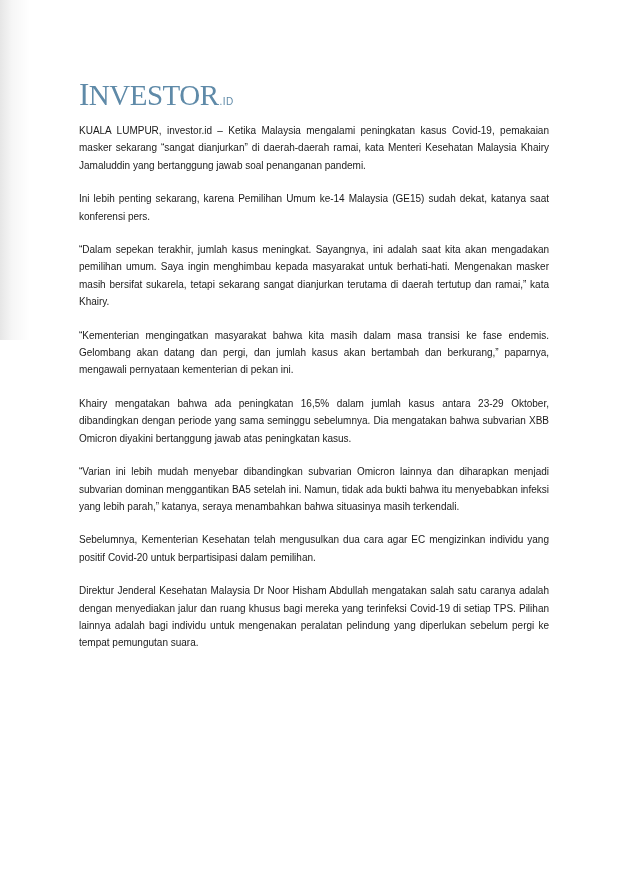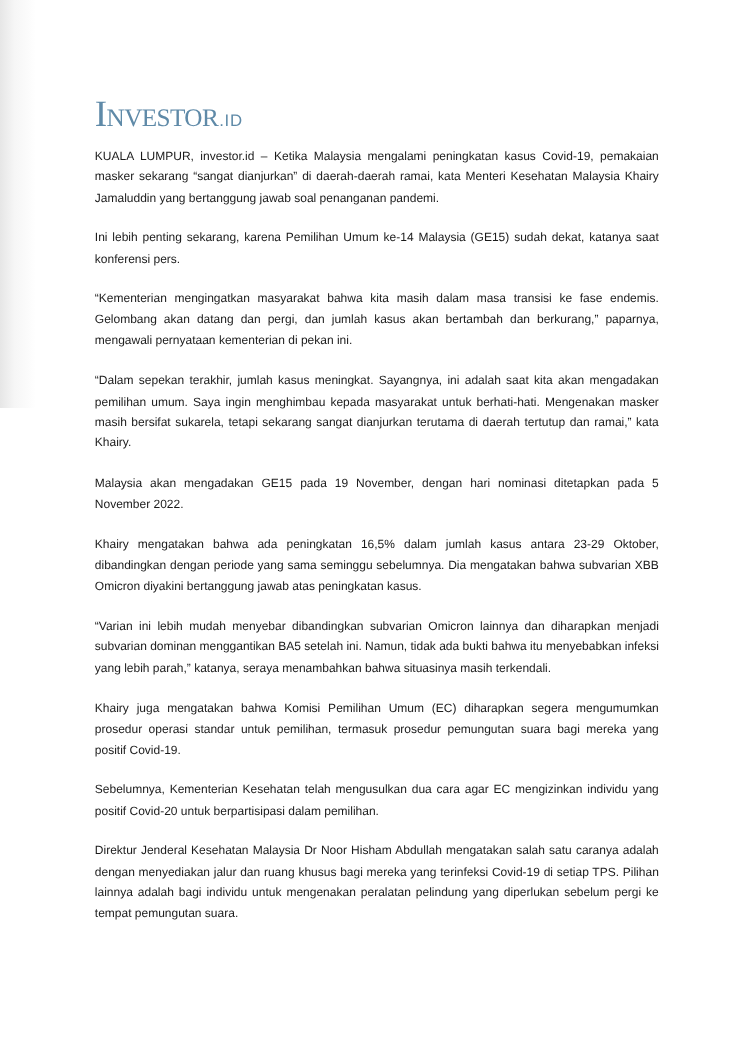--- a/index.html
+++ b/index.html
@@ -36,26 +36,26 @@
     color: #5f8aa8;
     font-family: "Liberation Serif", "DejaVu Serif", serif;
     letter-spacing: -0.5px;
     margin-bottom: 12px;
   }
   .logo .big-i {
     font-size: 31px;
     line-height: 30px;
   }
   .logo .rest {
-    font-size: 21px;
+    font-size: 29px;
     line-height: 30px;
   }
   .logo .suffix {
     font-family: "Liberation Sans", "DejaVu Sans", sans-serif;
-    font-size: 14px;
+    font-size: 10px;
     letter-spacing: 0.5px;
     margin-left: 1px;
   }
   .headline {
     font-size: 11.6px;
     font-weight: bold;
     line-height: 18px;
     margin: 0 0 12px 0;
     color: #111;
   }
@@ -76,23 +76,21 @@
   <div class="logo">
     <span class="big-i">I</span>
     <span class="rest">NVESTOR</span>
     <span class="suffix">.ID</span>
   </div>
 
 
   <div>
     <p class="para">KUALA LUMPUR, investor.id – Ketika Malaysia mengalami peningkatan kasus Covid-19, pemakaian masker sekarang “sangat dianjurkan” di daerah-daerah ramai, kata Menteri Kesehatan Malaysia Khairy Jamaluddin yang bertanggung jawab soal penanganan pandemi.</p>
     <p class="para">Ini lebih penting sekarang, karena Pemilihan Umum ke-14 Malaysia (GE15) sudah dekat, katanya saat konferensi pers.</p>
+    <p class="para">“Dalam sepekan terakhir, jumlah kasus meningkat. Sayangnya, ini adalah saat kita akan mengadakan pemilihan umum. Saya ingin menghimbau kepada masyarakat untuk berhati-hati. Mengenakan masker masih bersifat sukarela, tetapi sekarang sangat dianjurkan terutama di daerah tertutup dan ramai,” kata Khairy.</p>
     <p class="para">“Kementerian mengingatkan masyarakat bahwa kita masih dalam masa transisi ke fase endemis. Gelombang akan datang dan pergi, dan jumlah kasus akan bertambah dan berkurang,” paparnya, mengawali pernyataan kementerian di pekan ini.</p>
-    <p class="para">“Dalam sepekan terakhir, jumlah kasus meningkat. Sayangnya, ini adalah saat kita akan mengadakan pemilihan umum. Saya ingin menghimbau kepada masyarakat untuk berhati-hati. Mengenakan masker masih bersifat sukarela, tetapi sekarang sangat dianjurkan terutama di daerah tertutup dan ramai,” kata Khairy.</p>
-    <p class="para">Malaysia akan mengadakan GE15 pada 19 November, dengan hari nominasi ditetapkan pada 5 November 2022.</p>
     <p class="para">Khairy mengatakan bahwa ada peningkatan 16,5% dalam jumlah kasus antara 23-29 Oktober, dibandingkan dengan periode yang sama seminggu sebelumnya. Dia mengatakan bahwa subvarian XBB Omicron diyakini bertanggung jawab atas peningkatan kasus.</p>
     <p class="para">“Varian ini lebih mudah menyebar dibandingkan subvarian Omicron lainnya dan diharapkan menjadi subvarian dominan menggantikan BA5 setelah ini. Namun, tidak ada bukti bahwa itu menyebabkan infeksi yang lebih parah,” katanya, seraya menambahkan bahwa situasinya masih terkendali.</p>
-    <p class="para">Khairy juga mengatakan bahwa Komisi Pemilihan Umum (EC) diharapkan segera mengumumkan prosedur operasi standar untuk pemilihan, termasuk prosedur pemungutan suara bagi mereka yang positif Covid-19.</p>
     <p class="para">Sebelumnya, Kementerian Kesehatan telah mengusulkan dua cara agar EC mengizinkan individu yang positif Covid-20 untuk berpartisipasi dalam pemilihan.</p>
     <p class="para">Direktur Jenderal Kesehatan Malaysia Dr Noor Hisham Abdullah mengatakan salah satu caranya adalah dengan menyediakan jalur dan ruang khusus bagi mereka yang terinfeksi Covid-19 di setiap TPS. Pilihan lainnya adalah bagi individu untuk mengenakan peralatan pelindung yang diperlukan sebelum pergi ke tempat pemungutan suara.</p>
 
   </div>
 </div>
 
 </body></html>

